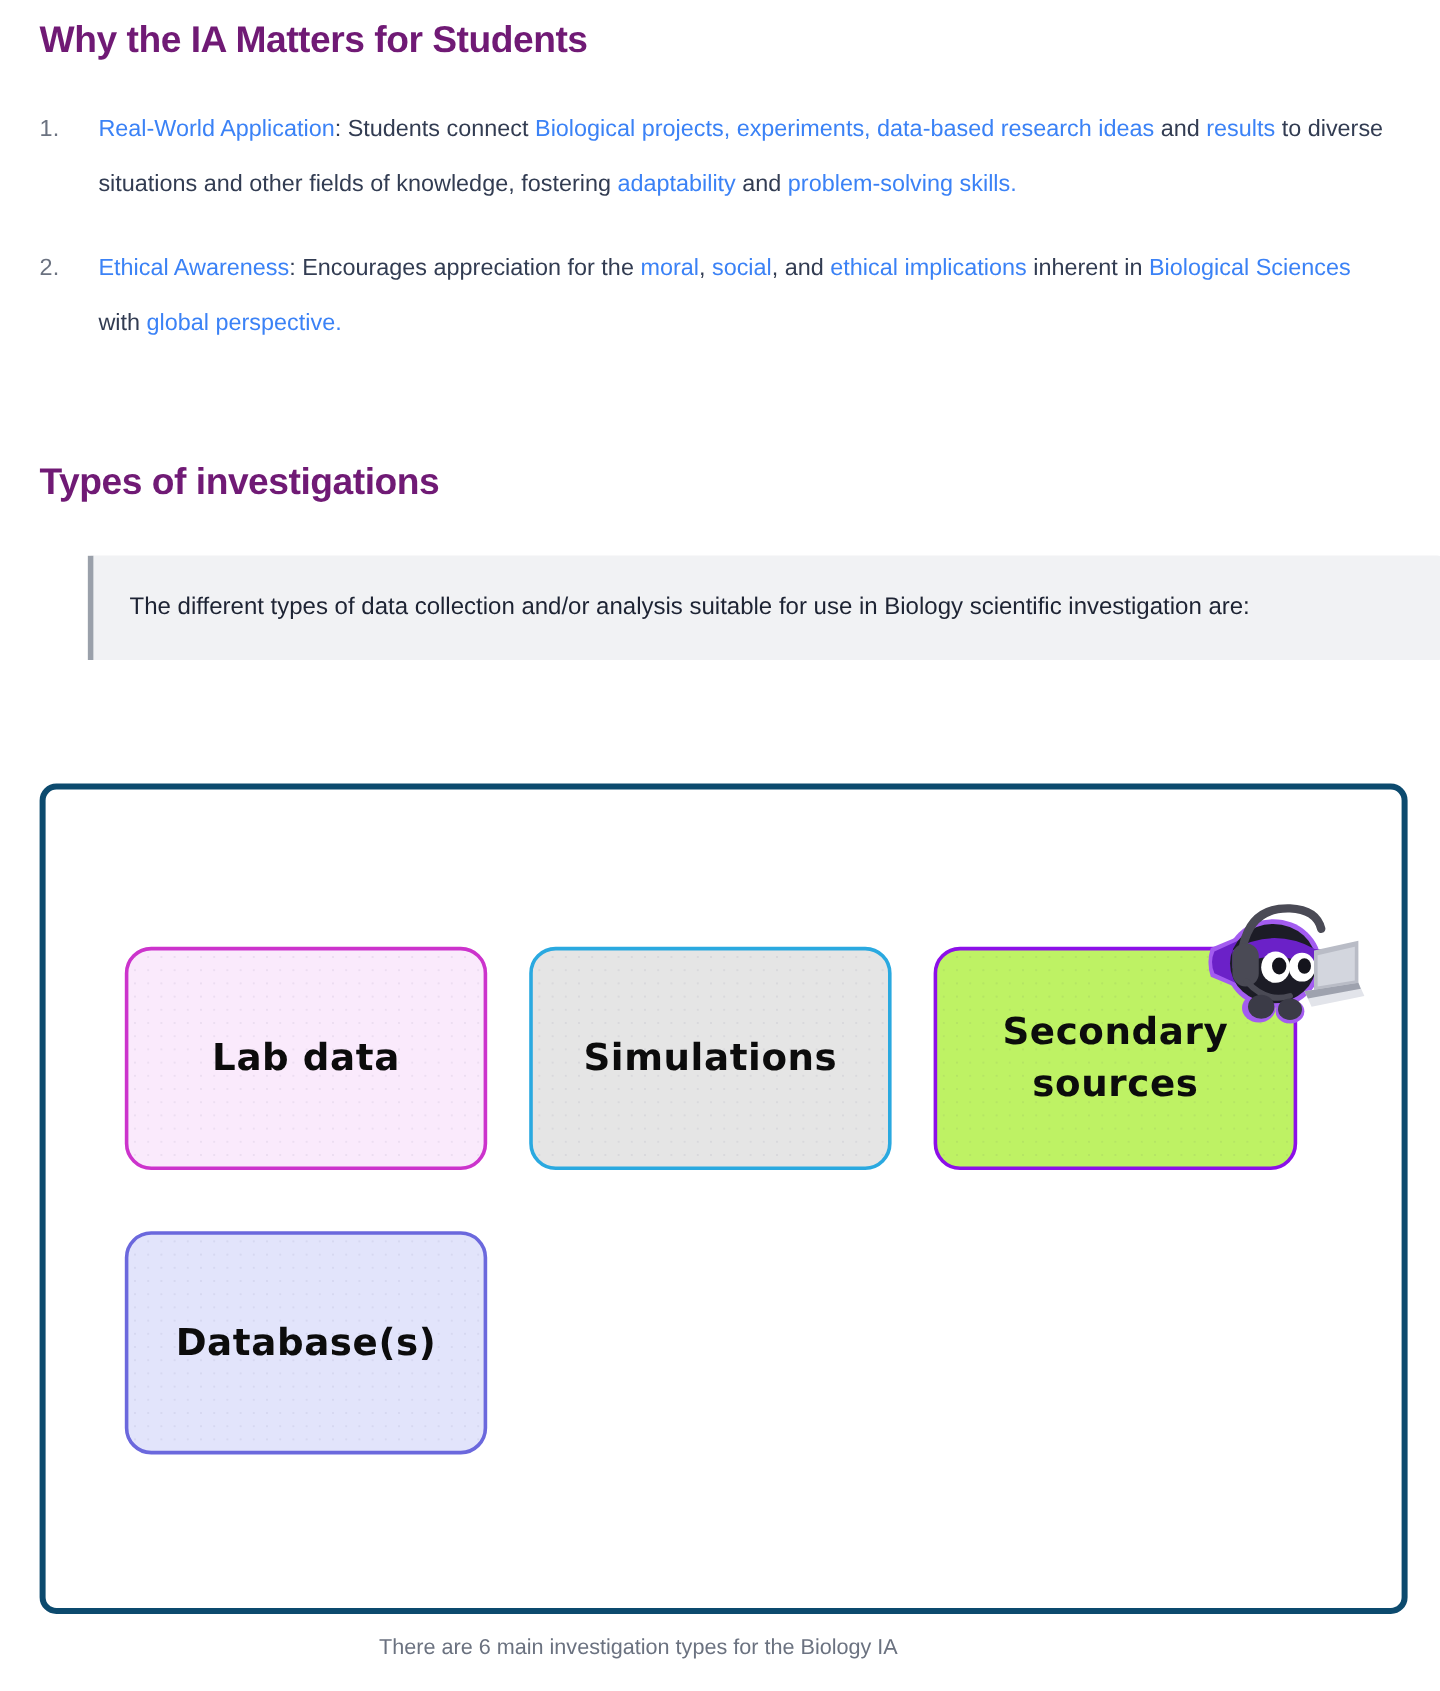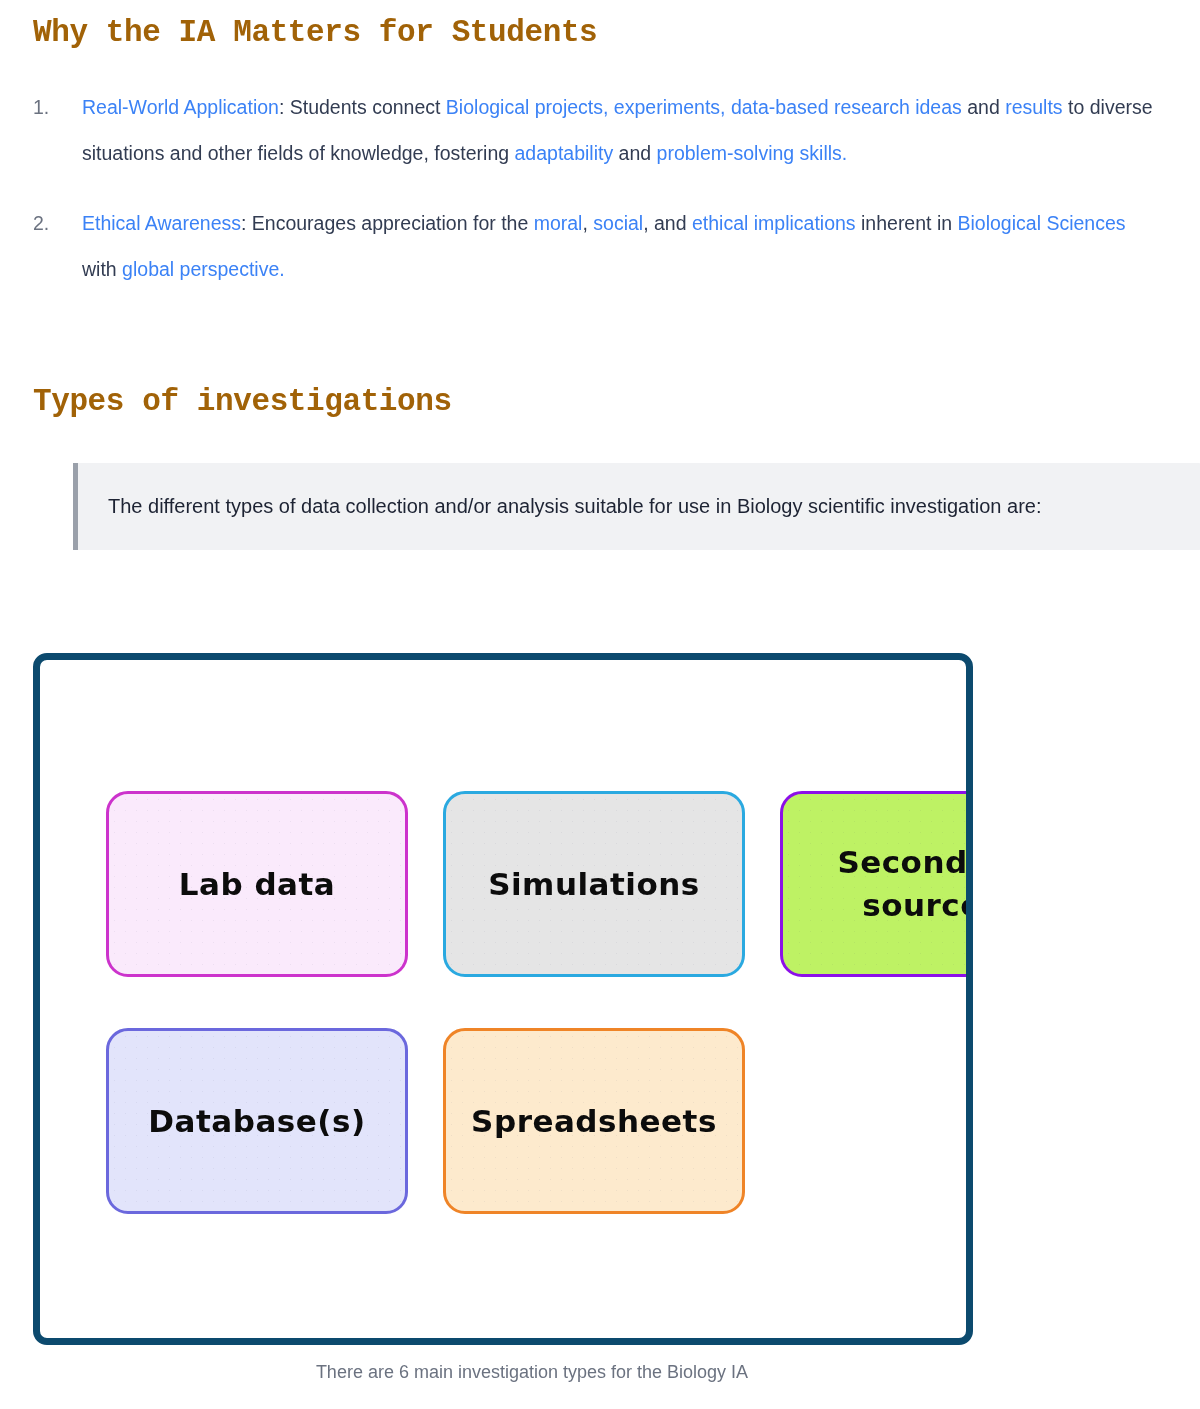--- a/index.html
+++ b/index.html
@@ -17,26 +17,26 @@
   }
 
   .page {
     position: relative;
     width: 1200px;
     padding: 0;
   }
 
   
   h2.section-heading {
-    font-family: Liberation Mono, monospace;
+    font-family: Liberation Sans, sans-serif;
     font-size: 31px;
     line-height: 40px;
     font-weight: 700;
     letter-spacing: -0.4px;
-    color: #a16207;
+    color: #701a75;
     margin: 0;
     padding: 0;
   }
   #heading-why { position: absolute; left: 33px; top: 13px; }
   #heading-types { position: absolute; left: 33px; top: 382px; }
 
   
   ol.why-list {
     position: absolute;
     left: 33px;
@@ -92,23 +92,23 @@
     line-height: 44px;
     color: #1d2333;
     font-weight: 400;
   }
 
   
   .figure-card {
     position: absolute;
     left: 33px;
     top: 653px;
-    width: 940px;
+    width: 1140px;
     height: 692px;
-    border: 7px solid #0c4a6e;
+    border: 5px solid #0c4a6e;
     border-radius: 14px;
     background: #ffffff;
     overflow: hidden;
   }
 
   .diagram {
     position: absolute;
     left: 0;
     top: 0;
     width: 1134px;
@@ -235,22 +235,19 @@
                 <ellipse cx="72" cy="93" rx="10" ry="9" fill="#3b3b47"></ellipse>
                 <path d="M92 44 L129 36 L129 72 L92 78 Z" fill="#b9bcc6"></path>
                 <path d="M95 48 L126 41 L126 69 L95 74 Z" fill="#d3d6de"></path>
                 <path d="M84 78 L129 71 L134 82 L90 91 Z" fill="#e2e4ea"></path>
                 <path d="M84 78 L129 71 L131 76 L87 84 Z" fill="#9ea2ae"></path>
               </svg></div>
           </div>
           <div class="node" style="border-color: rgb(107, 104, 221); background: rgb(226, 228, 251); align-items: center;">
             <span class="node-label">Database(s)</span>
           </div>
-          <div class="node" style="border-color: rgb(239, 132, 39); background: rgb(253, 234, 205);">
-            <span class="node-label">Spreadsheets</span>
-          </div>
         </div>
     </div>
   </div>
 
   <div class="figure-caption">There are 6 main investigation types for the Biology IA</div>
 
 </div>
 
 </body></html>

